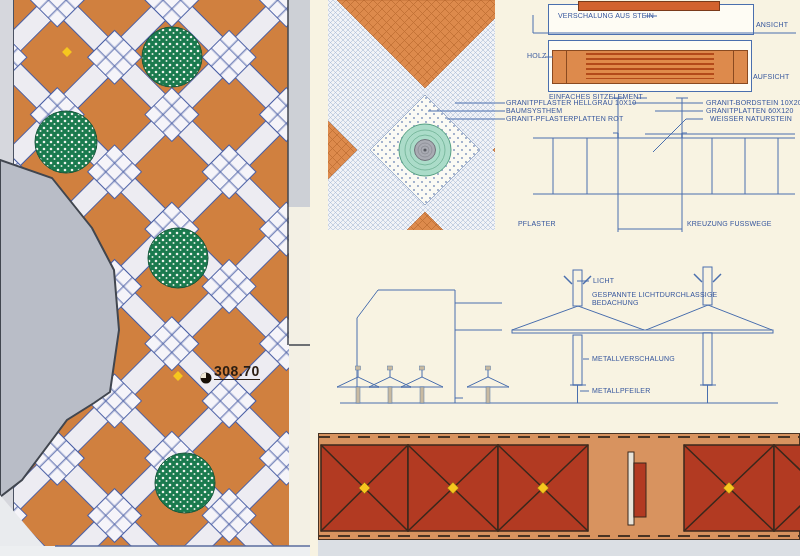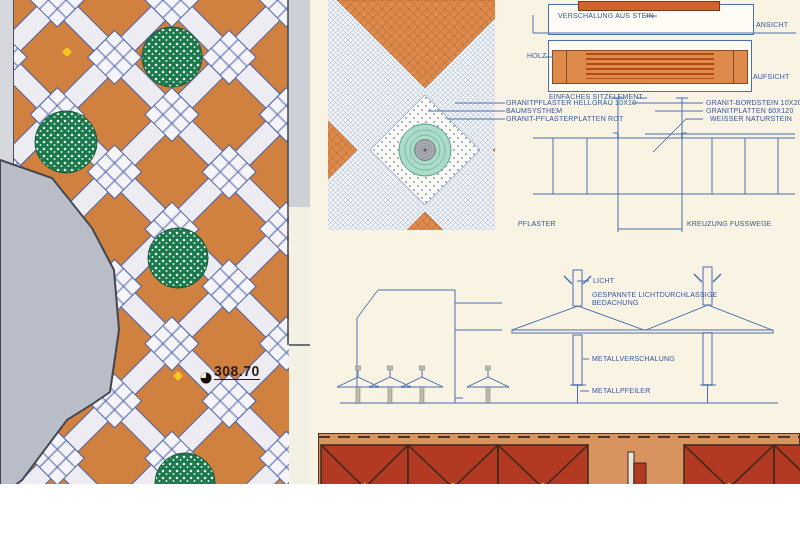--- a/index.html
+++ b/index.html
@@ -1,16 +1,16 @@
 <!DOCTYPE html>
 <html style="--paper: #f8f3e2; --plan-orange: #d0803f; --lattice-white: #edecf2; --plaza-gray: #b9bdc7; --walk-gray: #cdd0d6; --tree-green: #1a7a4e; --accent-yellow: #f6c71e; --line-blue: #4a6fae; --label-blue: #33549c; --detail-orange: #dd8a4c; --teal: #abdcc9; --strip-orange: #d8935f; --strip-red: #b23a22; --bench-red: #d2622e;"><head>
 <meta charset="utf-8">
 <style>
   html,body{margin:0;padding:0;}
-  .stage{position:relative;width:800px;height:484px;overflow:hidden;
+  .stage{position:relative;width:800px;height:556px;overflow:hidden;
          background:var(--paper,#f8f3e2);font-family:"Liberation Sans",sans-serif;}
   .abs{position:absolute;}
   .bl{position:absolute;font-size:7px;line-height:8px;letter-spacing:.2px;
       color:var(--label-blue,#33549c);white-space:nowrap;z-index:6;}
   .elev{position:absolute;font-size:14px;font-weight:bold;color:#2b1d12;
         border-bottom:1.5px solid #2b1d12;letter-spacing:.5px;z-index:6;}
   .box{position:absolute;border:1px solid var(--line-blue,#4a6fae);background:#fefcf4;}
   .bar{position:absolute;background:var(--bench-red,#d2622e);border:1px solid #7a3a1a;}
   .oband{position:absolute;background:var(--detail-orange,#dd8a4c);border:1px solid #8a4a20;}
   .slats{position:absolute;left:33px;top:2px;width:128px;height:26px;

